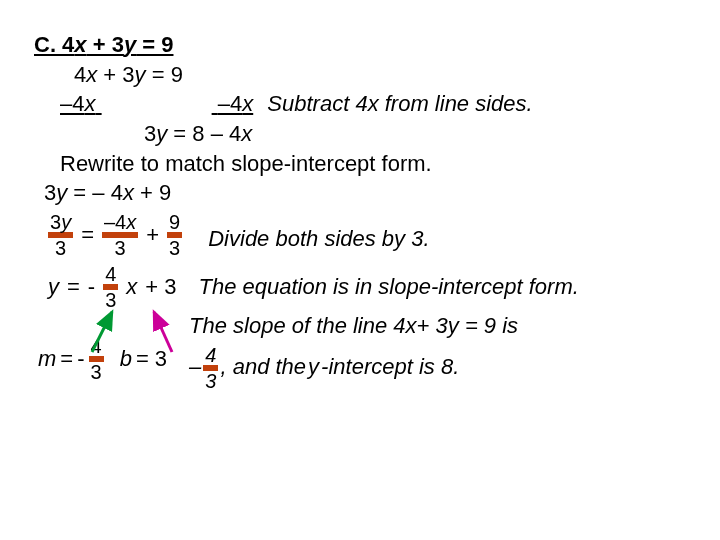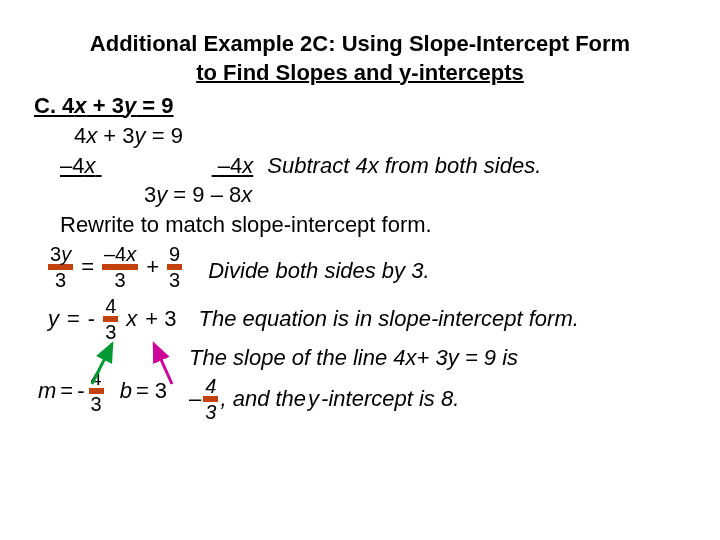--- a/index.html
+++ b/index.html
@@ -65,58 +65,57 @@
   svg.arrows {
     position: absolute;
     pointer-events: none;
   }
 </style>
 </head>
 <body>
 
 <div class="slide">
 
-  <div class="title">
-    <span>Additional Example 2C: Using Slope-Intercept Form</span><br>
-    <span class="underline">to Find Slopes and y-intercepts</span>
-  </div>
 
   <div class="content">
 
     
     <div class="row bold">
       <span>C. 4</span><span class="italic">x</span><span> + 3</span><span class="italic">y</span><span> = 9</span>
     </div>
 
     
     <div class="row indent2">
       <span>4</span><span class="italic">x</span><span> + 3</span><span class="italic">y</span><span> = 9</span>
     </div>
 
     
     <div class="row indent1" style="text-decoration:underline; display:inline-block;">
       <span>–4</span><span class="italic">x</span>
       <span style="display:inline-block; width:110px;"></span>
       <span>–4</span><span class="italic">x</span>
     </div>
     <span class="italic" style="margin-left:8px;">
-      <span>Subtract 4</span><span>x</span><span> from both sides.</span>
+      <span>Subtract 4</span><span>x</span><span> from line sides.</span>
     </span>
 
     
     <div class="row" style="padding-left:110px;">
-      <span>3</span><span class="italic">y</span><span> = 9 – 8</span><span class="italic">x</span>
+      <span>3</span><span class="italic">y</span><span> = 8 – 4</span><span class="italic">x</span>
     </div>
 
     
     <div class="row indent1">
       <span>Rewrite to match slope-intercept form.</span>
     </div>
 
     
+    <div class="row" style="padding-left:10px;">
+      <span>3</span><span class="italic">y</span><span> = – 4</span><span class="italic">x</span><span> + 9</span>
+    </div>
 
     
     <div class="eqrow" style="padding-left:14px;">
       <span class="frac">
         <span class="num"><span>3</span><span class="italic">y</span></span>
         <span class="den">3</span>
       </span>
       <span>=</span>
       <span class="frac">
         <span class="num"><span>–4</span><span class="italic">x</span></span>

